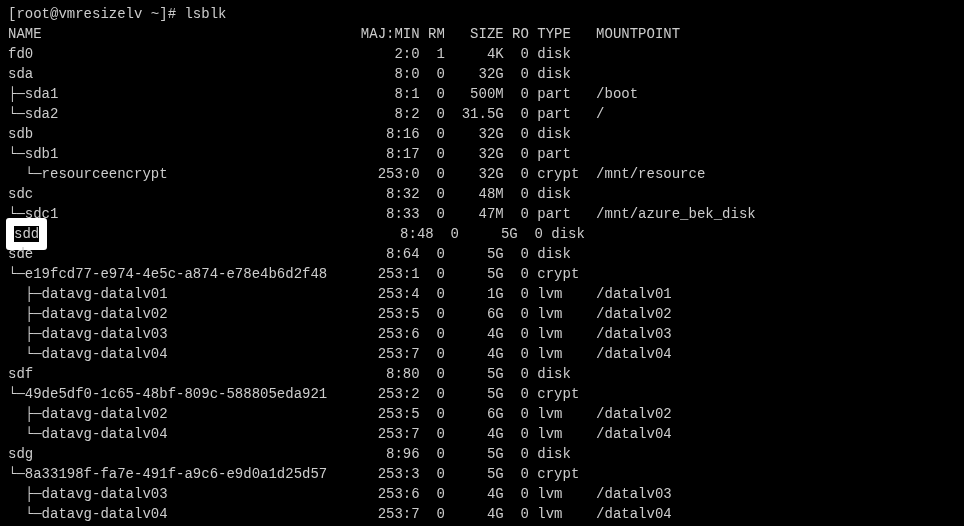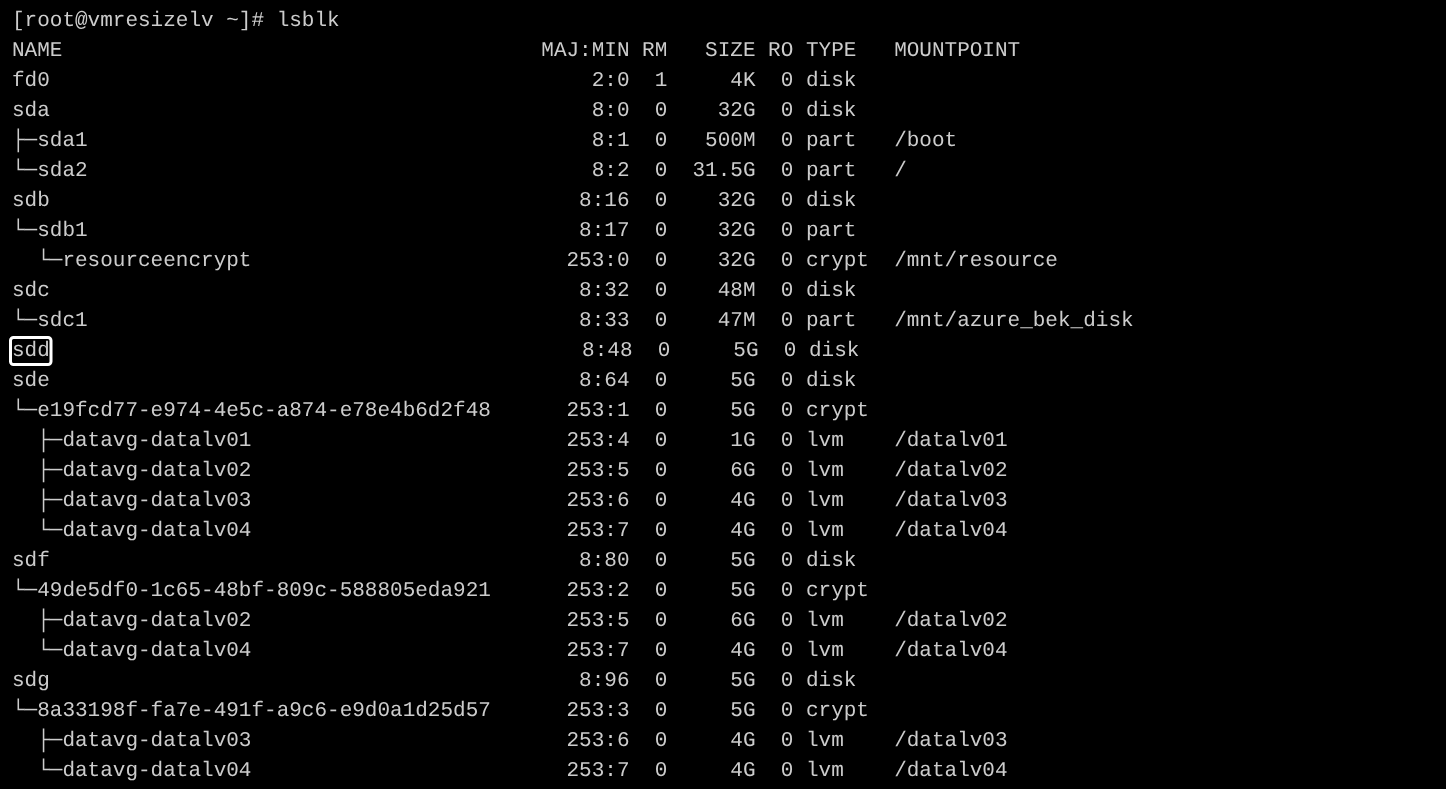--- a/index.html
+++ b/index.html
@@ -12,21 +12,21 @@
     line-height: 20px;
   }
   .term {
     padding: 4px 8px;
     white-space: pre;
     width: 964px;
     box-sizing: border-box;
   }
   .row { display: block; }
   .hl {
-    border: 2px solid #ffffff;
+    border: 8px solid #ffffff;
     border-radius: 3px;
     padding: 0 0px;
     margin-left: -2px;
     margin-top: 15px;
   }
 </style>
 </head>
 <body>
 
 <div class="term"><span class="row"><span>[root@vmresizelv ~]# </span><span>lsblk</span></span><span class="row" id="header-row">NAME                                      MAJ:MIN RM   SIZE RO TYPE   MOUNTPOINT</span><span id="body-rows"><span class="row">fd0                                           2:0  1     4K  0 disk   </span><span class="row">sda                                           8:0  0    32G  0 disk   </span><span class="row">├─sda1                                        8:1  0   500M  0 part   /boot</span><span class="row">└─sda2                                        8:2  0  31.5G  0 part   /</span><span class="row">sdb                                          8:16  0    32G  0 disk   </span><span class="row">└─sdb1                                       8:17  0    32G  0 part   </span><span class="row">  └─resourceencrypt                         253:0  0    32G  0 crypt  /mnt/resource</span><span class="row">sdc                                          8:32  0    48M  0 disk   </span><span class="row">└─sdc1                                       8:33  0    47M  0 part   /mnt/azure_bek_disk</span><span class="row"><span class="hl">sdd</span>                                          8:48  0     5G  0 disk   </span><span class="row">sde                                          8:64  0     5G  0 disk   </span><span class="row">└─e19fcd77-e974-4e5c-a874-e78e4b6d2f48      253:1  0     5G  0 crypt  </span><span class="row">  ├─datavg-datalv01                         253:4  0     1G  0 lvm    /datalv01</span><span class="row">  ├─datavg-datalv02                         253:5  0     6G  0 lvm    /datalv02</span><span class="row">  ├─datavg-datalv03                         253:6  0     4G  0 lvm    /datalv03</span><span class="row">  └─datavg-datalv04                         253:7  0     4G  0 lvm    /datalv04</span><span class="row">sdf                                          8:80  0     5G  0 disk   </span><span class="row">└─49de5df0-1c65-48bf-809c-588805eda921      253:2  0     5G  0 crypt  </span><span class="row">  ├─datavg-datalv02                         253:5  0     6G  0 lvm    /datalv02</span><span class="row">  └─datavg-datalv04                         253:7  0     4G  0 lvm    /datalv04</span><span class="row">sdg                                          8:96  0     5G  0 disk   </span><span class="row">└─8a33198f-fa7e-491f-a9c6-e9d0a1d25d57      253:3  0     5G  0 crypt  </span><span class="row">  ├─datavg-datalv03                         253:6  0     4G  0 lvm    /datalv03</span><span class="row">  └─datavg-datalv04                         253:7  0     4G  0 lvm    /datalv04</span></span></div>

